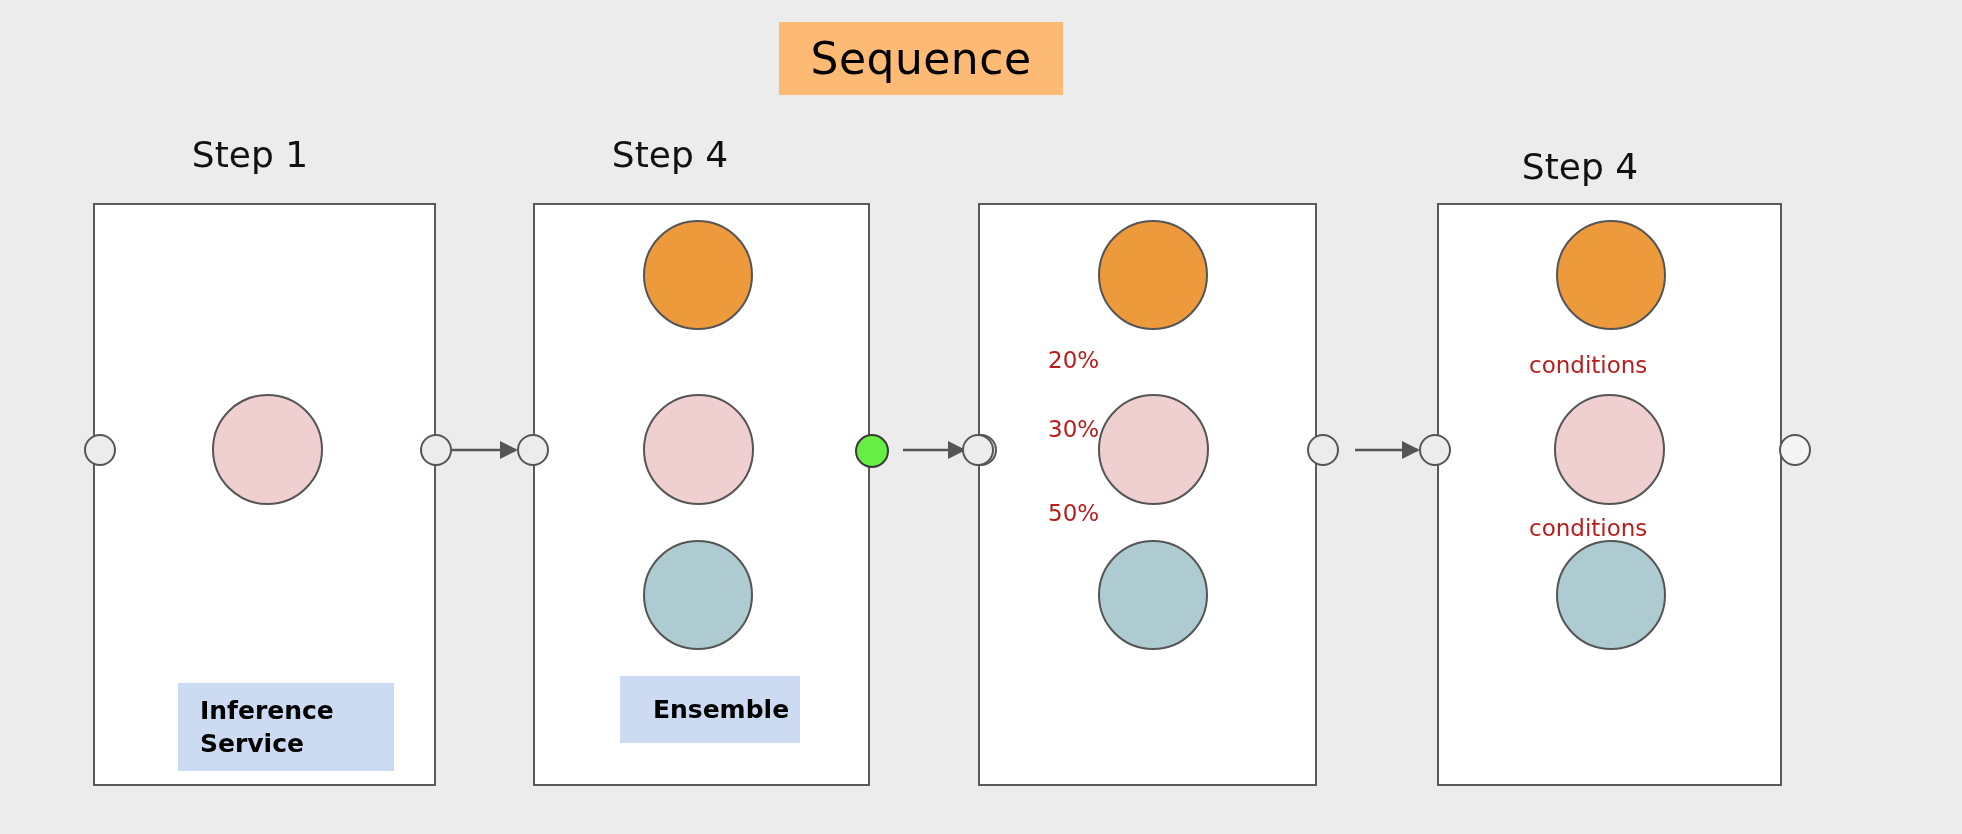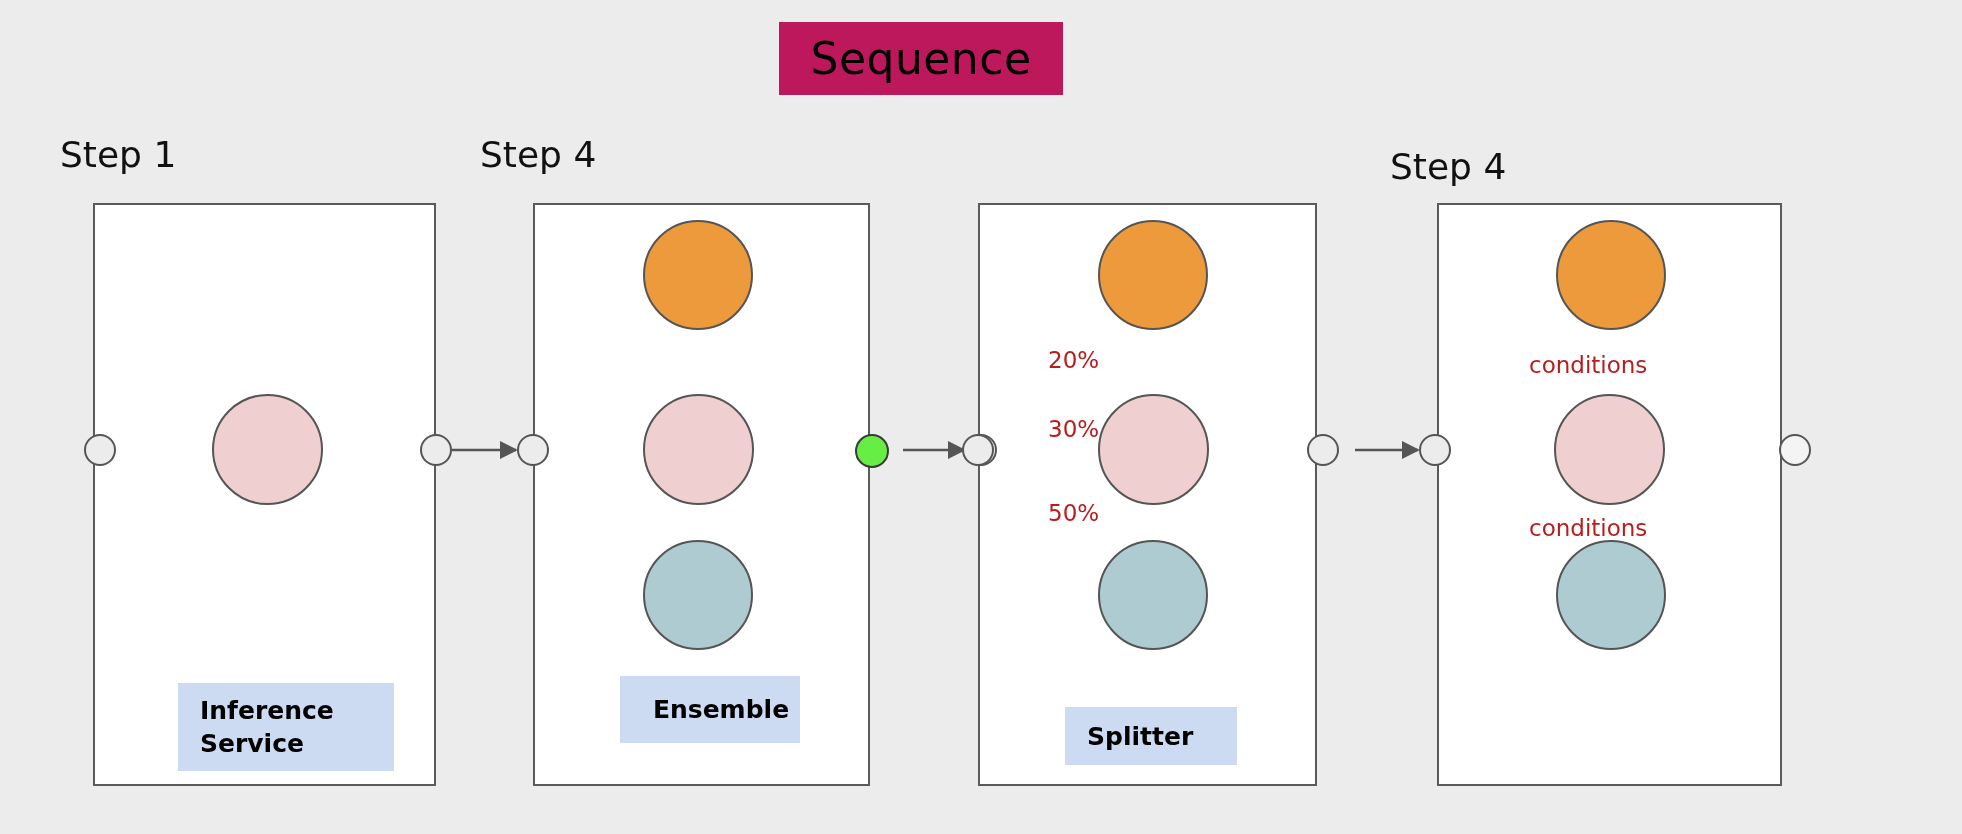--- a/index.html
+++ b/index.html
@@ -19,35 +19,35 @@
     height: 834px;
     background: #ececec;
   }
   
   .title-banner {
     position: absolute;
     left: 779px;
     top: 22px;
     width: 284px;
     height: 73px;
-    background: #be185d;
+    background: #fdba74;
     display: flex;
     align-items: center;
     justify-content: center;
     font-family: "DejaVu Sans", sans-serif;
     font-size: 44px;
     color: #000;
     letter-spacing: 0.5px;
   }
   
   .step-title {
     position: absolute;
     height: 46px;
     line-height: 46px;
-    text-align: left;
+    text-align: center;
     font-family: "DejaVu Sans", sans-serif;
     font-size: 36px;
     color: #111;
   }
   
   .step-box {
     position: absolute;
     top: 203px;
     height: 583px;
     background: #ffffff;
@@ -202,17 +202,14 @@
   <div class="conn" style="left:1419px;top:434px;"></div>
   <div class="conn white" style="left:1779px;top:434px;"></div>
 
   <div class="type-chip" style="left:178px; top:683px; width:216px; height:88px;">
     <span>Inference</span>
     <span>Service</span>
   </div>
   <div class="type-chip" style="left:620px; top:676px; width:180px; height:67px;text-align:center;">
     <span>Ensemble</span>
   </div>
-  <div class="type-chip" style="left:1065px;top:707px; width:172px; height:58px;">
-    <span>Splitter</span>
-  </div>
 
 </div>
 
 </body></html>

